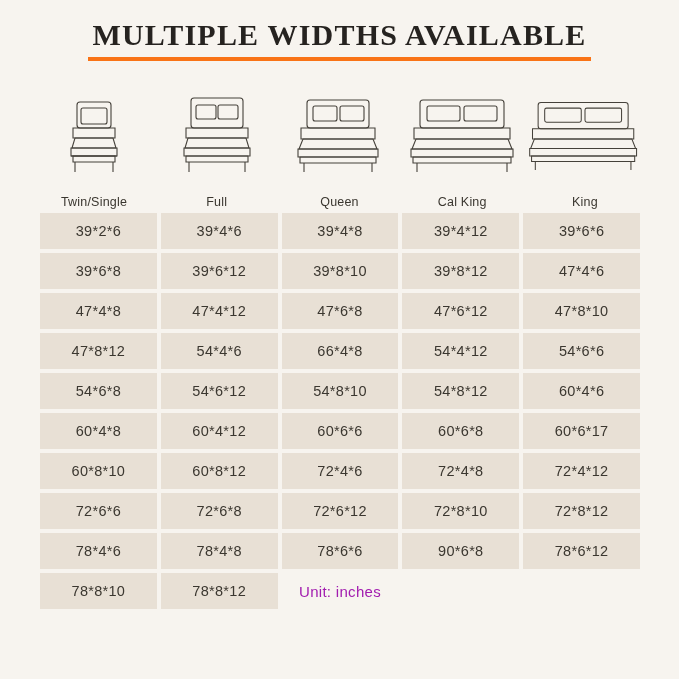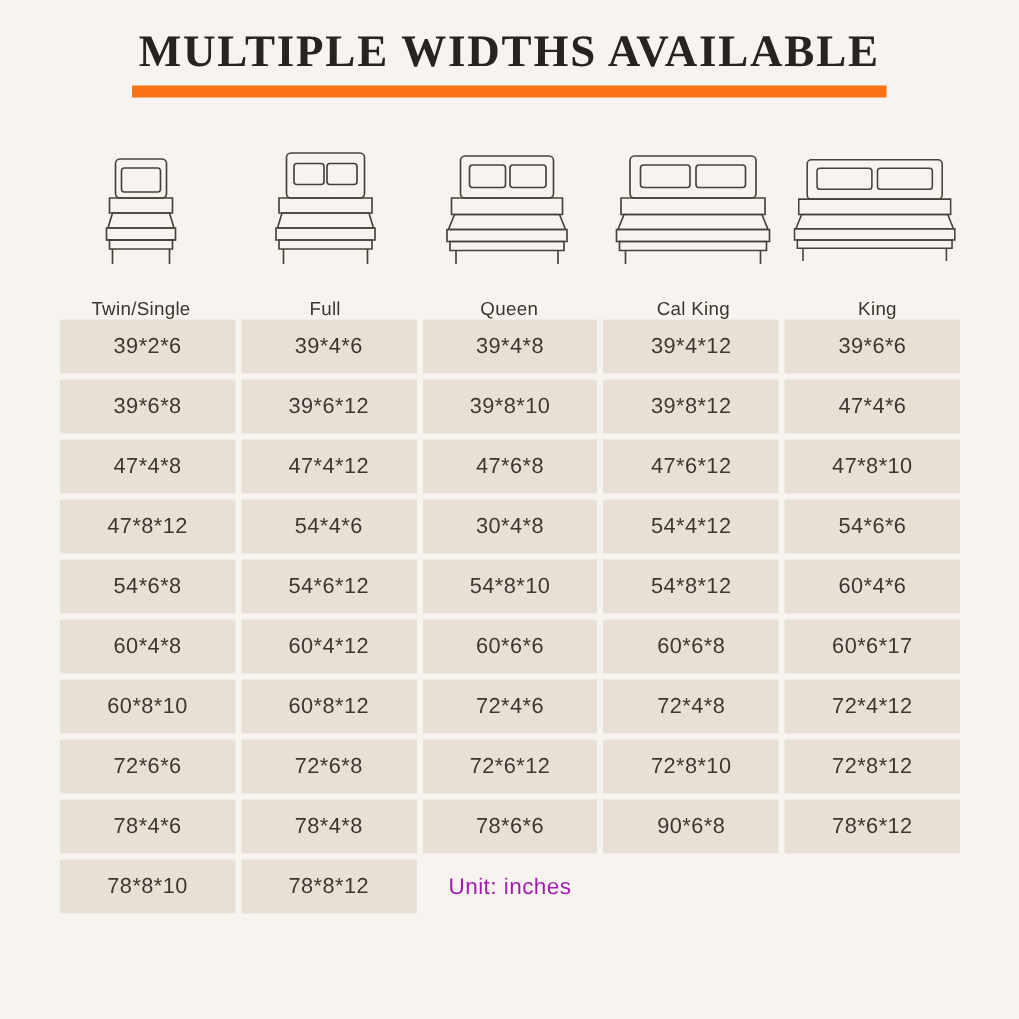--- a/index.html
+++ b/index.html
@@ -26,21 +26,21 @@
     text-align: center;
     padding-top: 18px;
   }
   .title {
     display: inline-block;
     font-family: "Liberation Serif", serif;
     font-weight: bold;
     font-size: 30px;
     letter-spacing: 1.2px;
     color: #262320;
-    border-bottom: 8px solid #f97316;
+    border-bottom: 4px solid #f97316;
     padding: 0 4px 4px 4px;
     line-height: 1.15;
   }
 
   
   .beds {
     display: flex;
     justify-content: space-between;
     padding: 31px 34px 0 34px;
     box-sizing: border-box;
@@ -196,21 +196,21 @@
     <div class="cell">47*4*6</div>
 
     <div class="cell">47*4*8</div>
     <div class="cell">47*4*12</div>
     <div class="cell">47*6*8</div>
     <div class="cell">47*6*12</div>
 
     <div class="cell">47*8*10</div>
     <div class="cell">47*8*12</div>
     <div class="cell">54*4*6</div>
-    <div class="cell">30*4*8</div>
+    <div class="cell">66*4*8</div>
     <div class="cell">54*4*12</div>
 
     <div class="cell">54*6*6</div>
     <div class="cell">54*6*8</div>
     <div class="cell">54*6*12</div>
     <div class="cell">54*8*10</div>
     <div class="cell">54*8*12</div>
 
     <div class="cell">60*4*6</div>
     <div class="cell">60*4*8</div>

